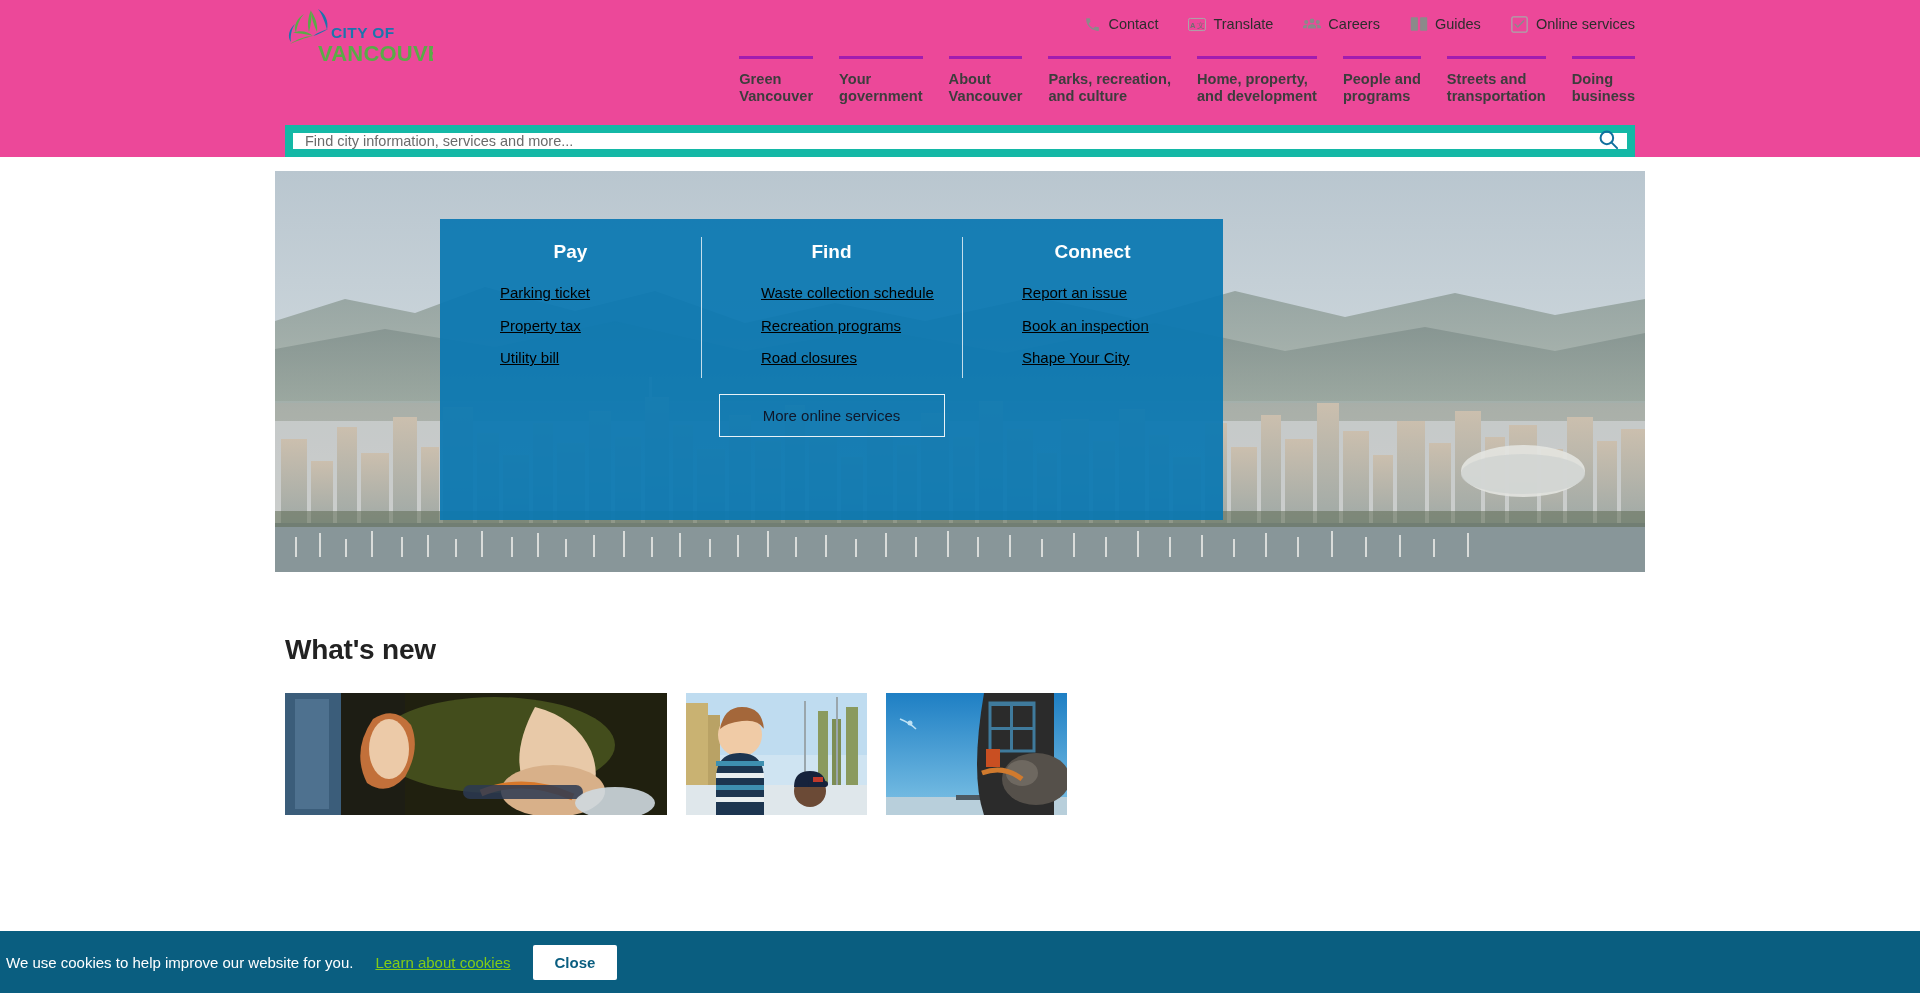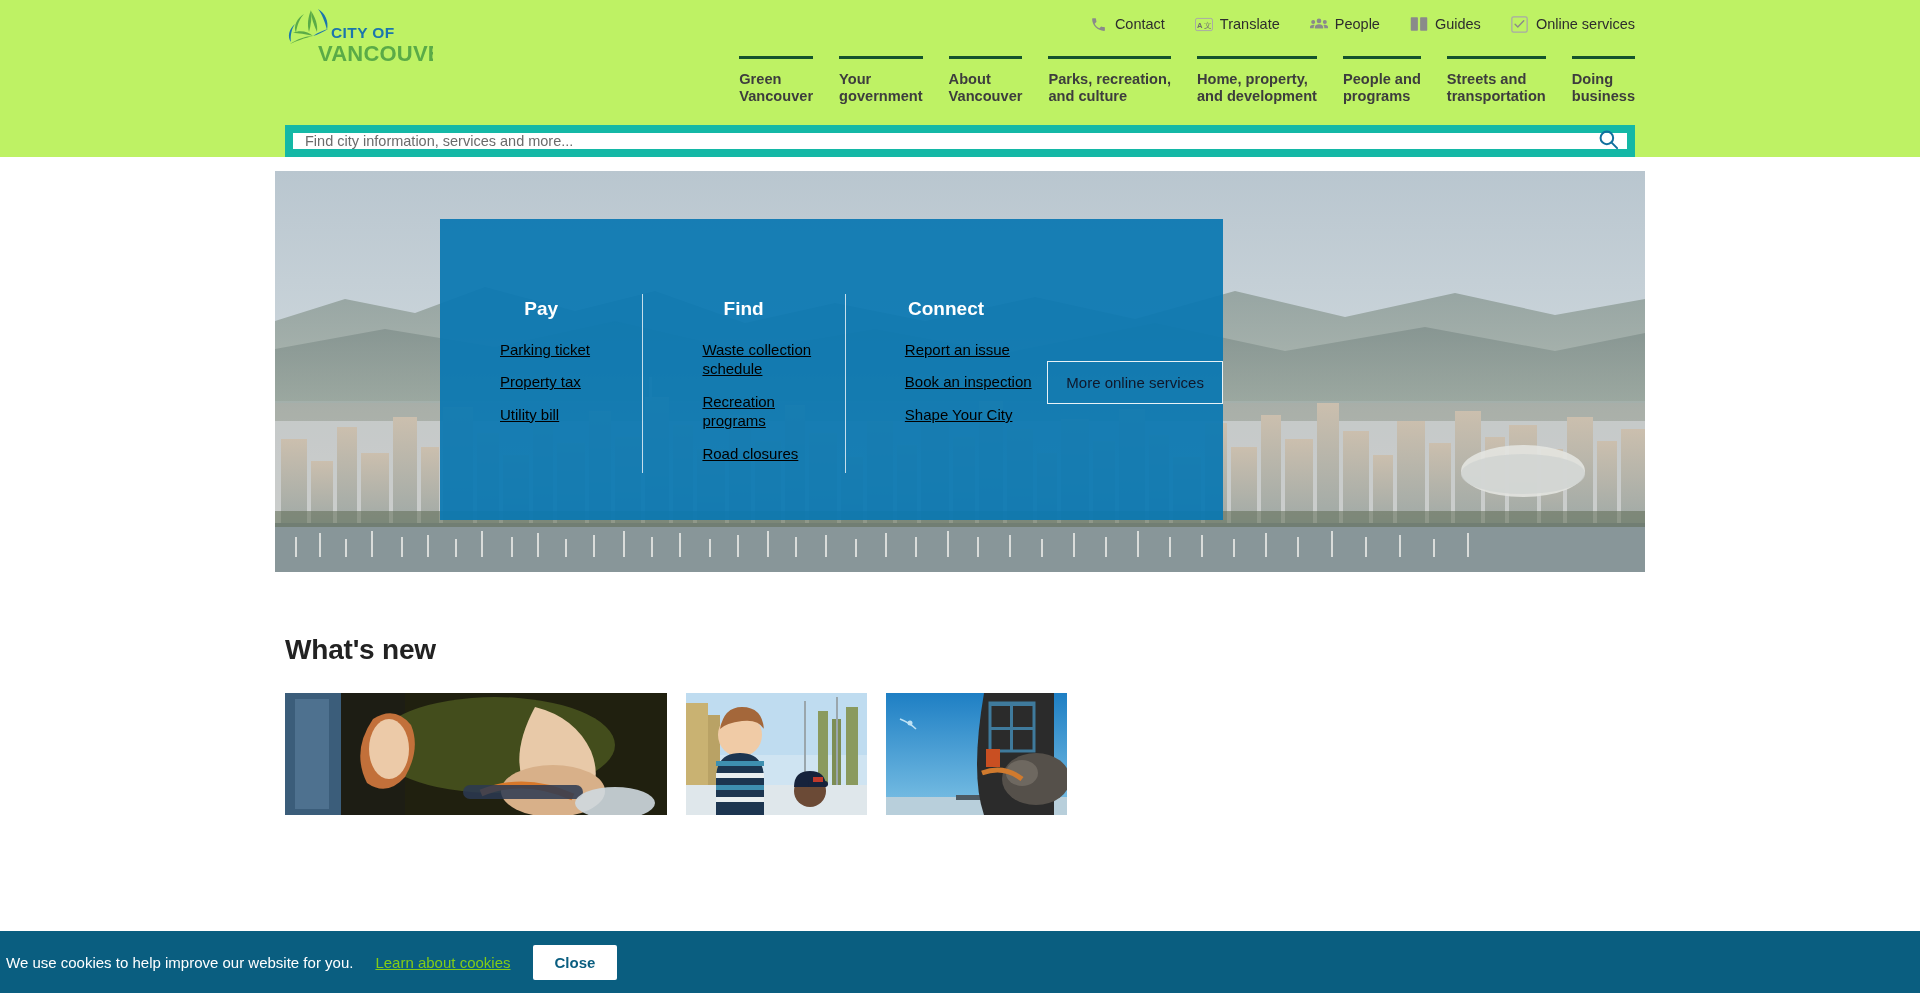--- a/index.html
+++ b/index.html
@@ -5,53 +5,53 @@
   * { box-sizing: border-box; margin: 0; padding: 0; }
   html, body {
     width: 1920px; height: 993px;
     font-family: "Liberation Sans", sans-serif;
     background: #ffffff;
     overflow: hidden;
   }
   .page { position: relative; width: 1920px; height: 993px; background:#fff; }
 
   
-  .header-wrap { width: 1920px; background:#bef264; }
+  .header-wrap { width: 1920px; background:#ec4899; }
   .header-inner { width: 1370px; margin: 0 auto; position: relative; }
 
   
   .logo { position:absolute; left: 8px; top: 5px; width: 150px; height: 62px; }
   .logo svg { display:block; }
 
   
   .utility { display:flex; justify-content:flex-end; align-items:center; gap: 30px; height: 48px; padding-right: 10px; }
   .util-item { display:flex; align-items:center; gap:7px; color:#2d2d2d; font-size:14.5px; cursor:pointer; text-decoration:none; }
   .util-ico { width:18px; height:18px; display:flex; align-items:center; justify-content:center; flex:none; }
   .util-ico svg { display:block; }
 
   
   .mainnav { display:flex; justify-content:flex-end; gap:0; padding-right:10px; margin-top: 8px; }
-  .nav-item { border-top: 3px solid #14532d; padding: 12px 0 6px 0; margin-left: 26px; cursor:pointer; }
+  .nav-item { border-top: 3px solid #a21caf; padding: 12px 0 6px 0; margin-left: 26px; cursor:pointer; }
   .nav-item:first-child { margin-left:0; }
   .nav-label { font-size:14.6px; font-weight:bold; color:#3d3d3d; line-height:17px; white-space:pre-line; }
 
   
   .searchrow { padding: 14px 10px 0 10px; }
   .searchbox { position:relative; width: 100%; height: 32px; border:8px solid #14b8a6; background:#fff; display:flex; align-items:center; }
   .searchbox input { flex:1; border:none; outline:none; height:100%; padding: 0 12px; font-size:14.5px; color:#333; font-family:"Liberation Sans", sans-serif; background:transparent; }
   .searchbox input::placeholder { color:#6b6b6b; }
   .search-btn { width:38px; height:100%; background:transparent; border:none; cursor:pointer; display:flex; align-items:center; justify-content:center; }
 
   
   .hero { position:relative; width: 1370px; margin: 14px auto 0; height: 401px; overflow:hidden; }
   .hero-photo { position:absolute; inset:0; }
   .panel {
     position:absolute; left: 165px; top: 48px; width: 783px; height: 301px;
     background: rgba(10,119,178,0.93);
-    display:flex; flex-direction:row; align-items:center;
+    display:flex; flex-direction:column; align-items:center;
   }
   .cols { display:flex; width:100%; padding: 22px 0 0 0; }
   .col { flex:1; padding: 0 14px; position:relative; }
   .col + .col::before { content:""; position:absolute; left:0; top:-4px; bottom:-10px; width:1px; background: rgba(255,255,255,0.75); }
   .col-title { color:#fff; font-size:19px; font-weight:bold; text-align:center; margin-bottom: 20px; }
   .col-links { display:flex; flex-direction:column; gap:13px; padding-left: 46px; }
   .col-link { color:#000000; font-size:15px; line-height:19.5px; text-decoration:underline; cursor:pointer; display:block; }
   .more-btn {
     margin-top: 26px; width: 226px; height: 43px; border:1px solid rgba(255,255,255,0.9);
     background: transparent; color:#0f172a; font-size:15px; cursor:pointer;
@@ -130,21 +130,21 @@
           <span class="util-ico">
             <svg width="20" height="16" viewBox="0 0 26 20" fill="#8a8a8a">
                 <circle cx="13" cy="5.5" r="3.4"></circle>
                 <circle cx="4.6" cy="7" r="2.9"></circle>
                 <circle cx="21.4" cy="7" r="2.9"></circle>
                 <path d="M13 10.3c-3.6 0-6 1.9-6 4.1v2.2h12v-2.2c0-2.2-2.4-4.1-6-4.1z"></path>
                 <path d="M4.6 11.2c-2.6 0-4.6 1.4-4.6 3.1v1.9h5.4v-1.8c0-1.2.5-2.3 1.4-3.1-.7-.1-1.4-.1-2.2-.1z"></path>
                 <path d="M21.4 11.2c-.8 0-1.5 0-2.2.1.9.8 1.4 1.9 1.4 3.1v1.8H26v-1.9c0-1.7-2-3.1-4.6-3.1z"></path>
               </svg>
           </span>
-          <span class="util-label">People</span>
+          <span class="util-label">Careers</span>
         </a>
 
         <a class="util-item">
           <span class="util-ico">
             <svg width="19" height="16" viewBox="0 0 24 20" fill="#8a8a8a">
                 <rect x="1" y="1" width="9.5" height="18" rx="1"></rect>
                 <rect x="13.5" y="1" width="9.5" height="18" rx="1"></rect>
               </svg>
           </span>
           <span class="util-label">Guides</span>

